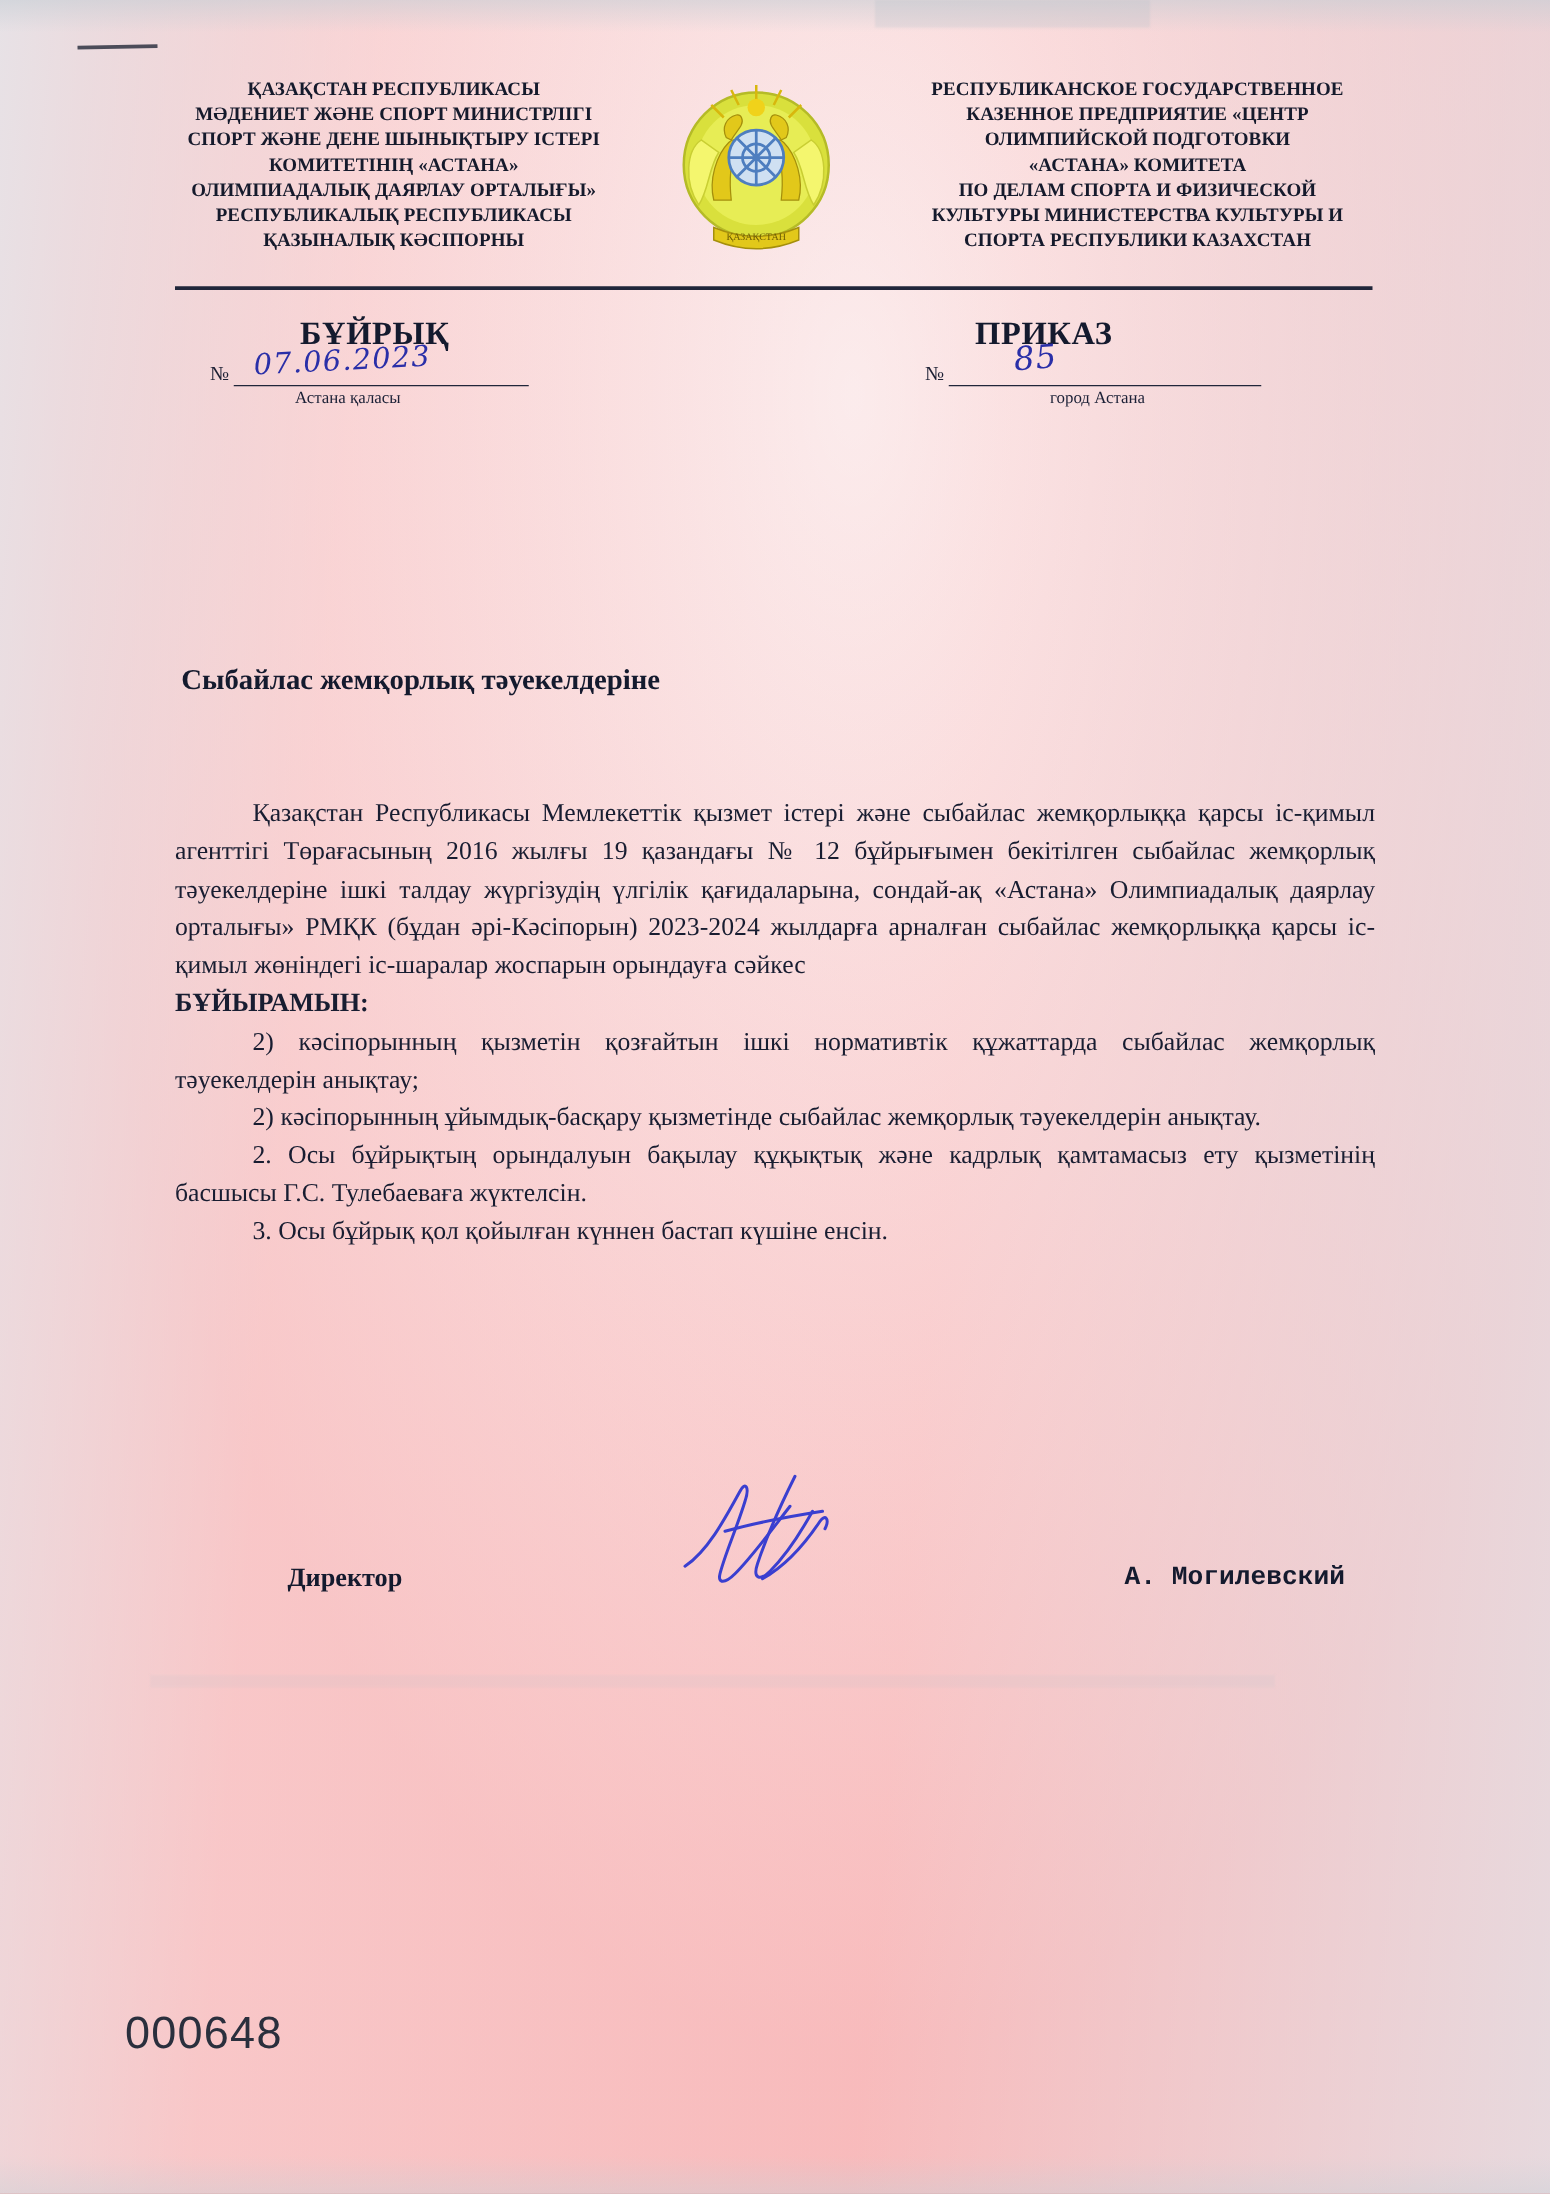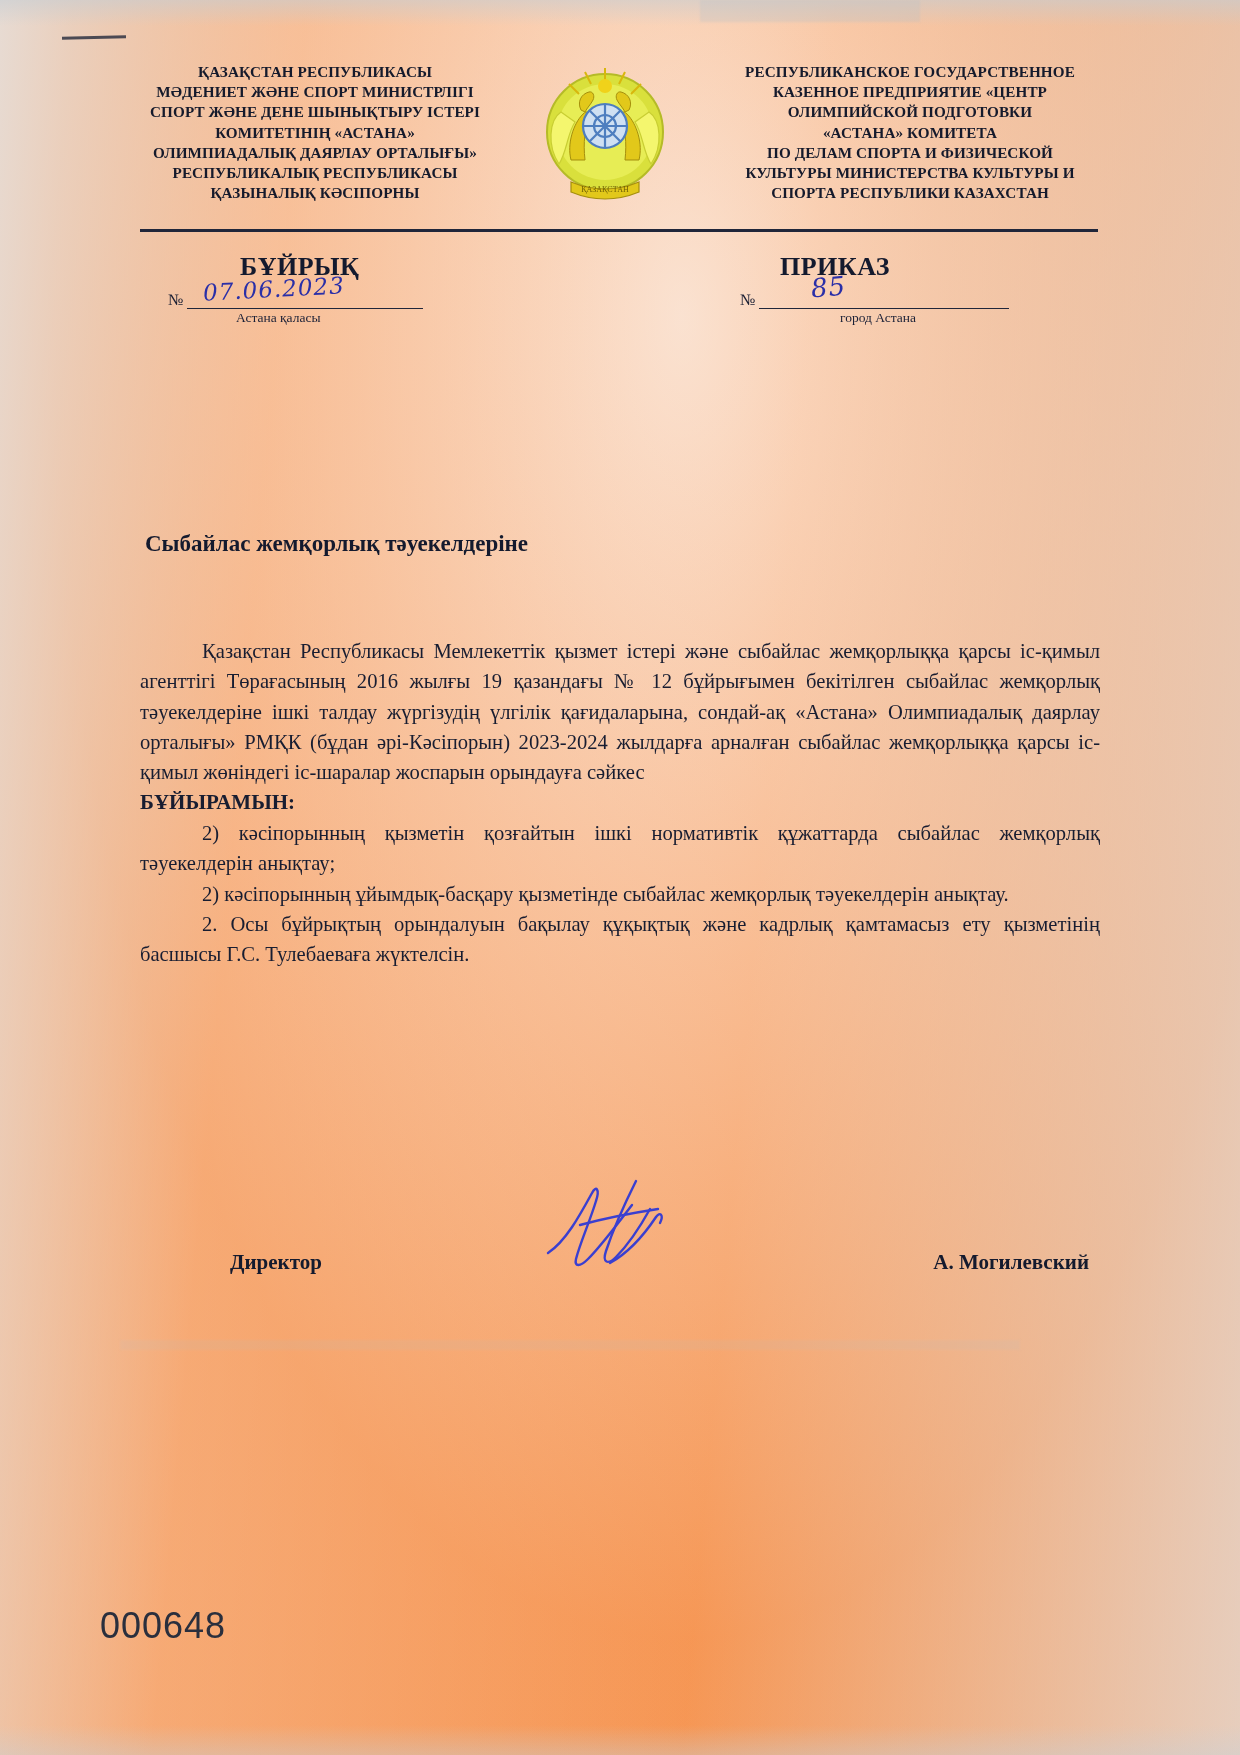--- a/index.html
+++ b/index.html
@@ -5,21 +5,21 @@
   html, body {
     margin: 0;
     padding: 0;
     background: #b8bcc0;
   }
   .page {
     position: relative;
     width: 1240px;
     height: 1755px;
     margin: 0 auto;
-    background: #f97316;
+    background: #fca5a5;
     overflow: hidden;
     font-family: "Liberation Serif", serif;
     color: #1b1f33;
   }
   
   .page::before {
     content: "";
     position: absolute;
     inset: 0;
     background:
@@ -187,21 +187,21 @@
     top: 1250px;
     width: 960px;
     display: flex;
     justify-content: space-between;
     align-items: center;
     font-weight: bold;
     font-size: 21px;
     color: #141a2e;
   }
   .sign-row .pos { margin-left: 90px; }
-  .sign-row .name { margin-right: 11px; }
+  .sign-row .name { margin-right: 24px; font-family: Liberation Mono, monospace; }
 
   .signature {
     position: absolute;
     left: 540px;
     top: 1175px;
     width: 200px;
     height: 110px;
     z-index: 5;
     pointer-events: none;
   }
@@ -319,20 +319,21 @@
     <div class="subject">
       <div>Сыбайлас жемқорлық тәуекелдеріне</div>
     </div>
 
     <div class="body">
       <p class="ind"><span>Қазақстан Республикасы Мемлекеттік қызмет істері және сыбайлас жемқорлыққа қарсы іс-қимыл агенттігі Төрағасының 2016 жылғы 19 қазандағы № 12 бұйрығымен бекітілген сыбайлас жемқорлық тәуекелдеріне ішкі талдау жүргізудің үлгілік қағидаларына, сондай-ақ «Астана» Олимпиадалық даярлау орталығы» РМҚК (бұдан әрі-Кәсіпорын) 2023-2024 жылдарға арналған сыбайлас жемқорлыққа қарсы іс-қимыл жөніндегі іс-шаралар жоспарын орындауға сәйкес</span></p>
       <p><span class="strong-inline" style="font-weight:bold">БҰЙЫРАМЫН:</span></p>
       <p class="ind">2) кәсіпорынның қызметін қозғайтын ішкі нормативтік құжаттарда сыбайлас жемқорлық тәуекелдерін анықтау;</p>
       <p class="ind">2) кәсіпорынның ұйымдық-басқару қызметінде сыбайлас жемқорлық тәуекелдерін анықтау.</p>
       <p class="ind">2. Осы бұйрықтың орындалуын бақылау құқықтық және кадрлық қамтамасыз ету қызметінің басшысы Г.С. Тулебаеваға жүктелсін.</p>
+      <p class="ind" style="text-align:left">3. Осы бұйрық қол қойылған күннен бастап күшіне енсін.</p>
     </div>
 
     <svg class="signature" viewBox="0 0 200 110">
       <g fill="none" stroke="#3a3fd0" stroke-width="2.4" stroke-linecap="round">
         <path d="M8 78 C26 66 40 40 52 18 C56 10 60 14 56 26 C50 46 40 68 36 84 C34 92 40 92 48 84 C62 70 78 48 92 30"></path>
         <path d="M96 6 C86 26 74 52 66 76 C62 88 68 90 76 82 C88 70 100 52 110 34"></path>
         <path d="M40 50 C62 44 92 38 118 34"></path>
         <path d="M70 88 C88 78 104 60 116 42 C120 36 124 40 120 48"></path>
       </g>
     </svg>

